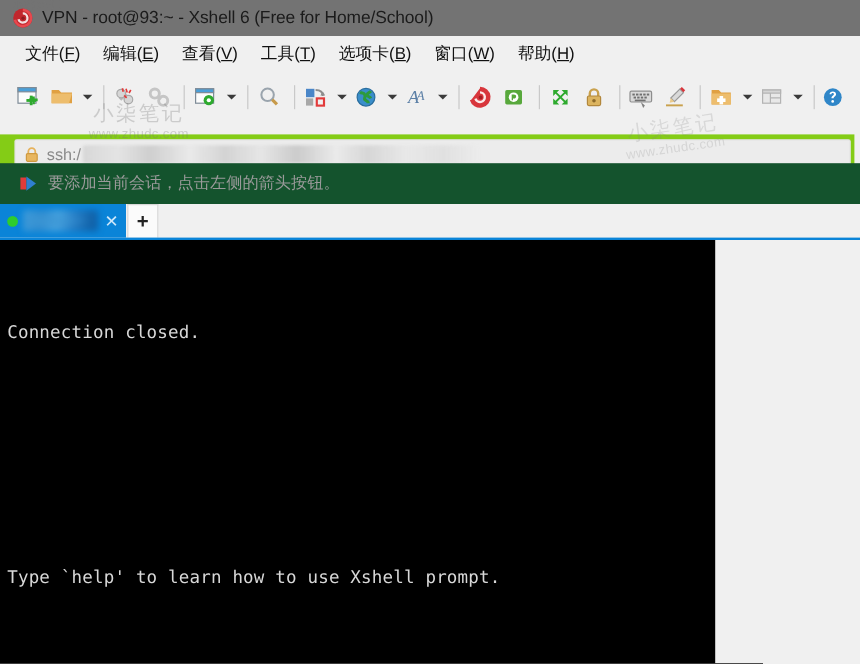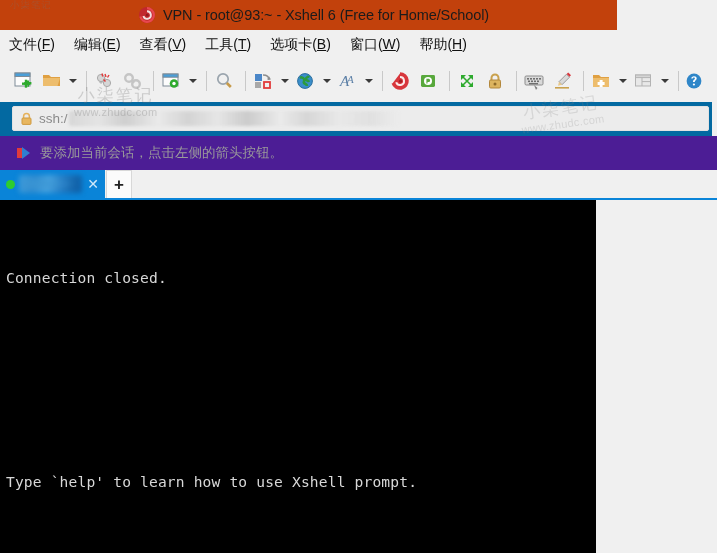--- a/index.html
+++ b/index.html
@@ -19,27 +19,26 @@
     width: 717px;
     height: 553px;
     background: #f0f0f0;
     overflow: hidden;
   }
 
   
   .titlebar {
     position: absolute;
     left: 0; top: 0;
-    width: 617px; height: 30px;
-    background: #c2410c;
+    width: 717px; height: 30px;
+    background: #737373;
     display: flex;
     align-items: center;
     padding-left: 10px;
     box-sizing: border-box;
-    justify-content: center;
   }
   .title-icon {
     width: 18px; height: 18px;
     margin-right: 7px;
     flex: 0 0 auto;
     position: relative;
   }
   .title-text {
     font-size: 14.5px;
     color: #1b1b1b;
@@ -48,21 +47,21 @@
   }
 
   
   .menubar {
     position: absolute;
     left: 0; top: 30px;
     width: 717px; height: 30px;
     background: #f0f0f0;
     display: flex;
     align-items: center;
-    padding-left: 8px;
+    padding-left: 20px;
     box-sizing: border-box;
   }
   .menu-item {
     font-size: 14px;
     color: #111;
     margin-right: 17px;
     white-space: nowrap;
     cursor: default;
     padding: 2px 1px;
   }
@@ -108,23 +107,23 @@
   .sep {
     width: 1px; height: 20px;
     background: #c9c9c9;
     margin: 0 5px;
     flex: 0 0 auto;
   }
 
   
   .addrbar {
     position: absolute;
-    left: 0; top: 102px;
+    left: 0; top: 112px;
     width: 712px; height: 34px;
-    background: #0369a1;
+    background: #84cc16;
     box-sizing: border-box;
   }
   .addrfield {
     position: absolute;
     left: 12px; top: 4px;
     width: 697px; height: 25px;
     background: #ececec;
     border: 1px solid #e2e2e2;
     border-radius: 2px;
     display: flex;
@@ -161,21 +160,21 @@
     filter: blur(1.4px);
     border-radius: 2px;
     max-width: 330px;
   }
 
   
   .noticebar {
     position: absolute;
     left: 0; top: 136px;
     width: 717px; height: 34px;
-    background: #4c1d95;
+    background: #14532d;
     display: flex;
     align-items: center;
     padding-left: 16px;
     box-sizing: border-box;
   }
   .notice-ico { width: 16px; height: 14px; margin-right: 8px; flex: 0 0 auto; }
   .notice-text {
     font-size: 13.5px;
     color: #9a9a9a;
     white-space: nowrap;

